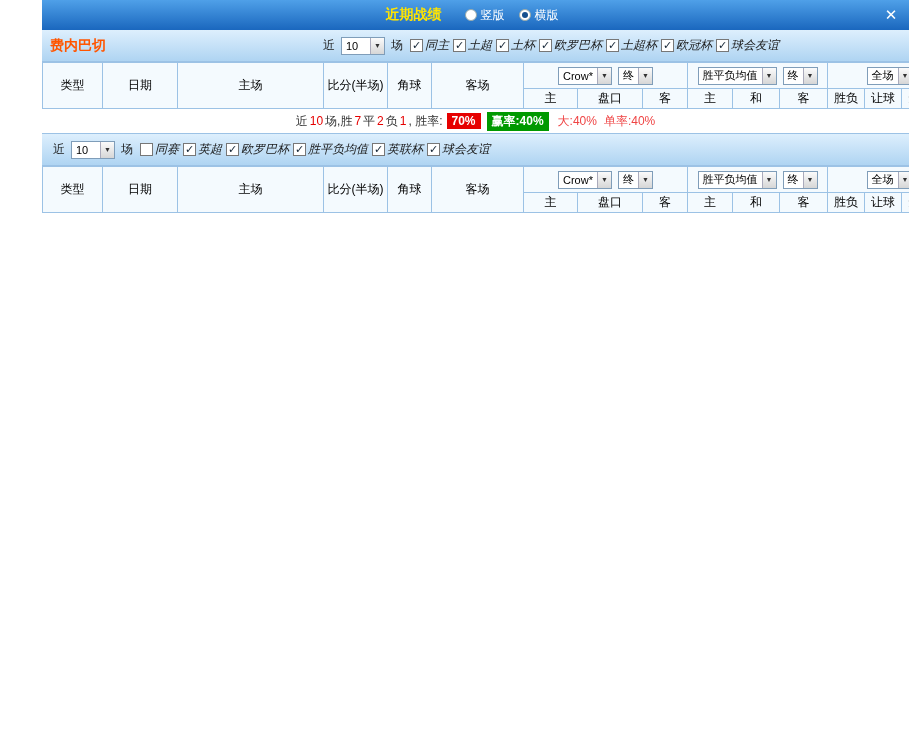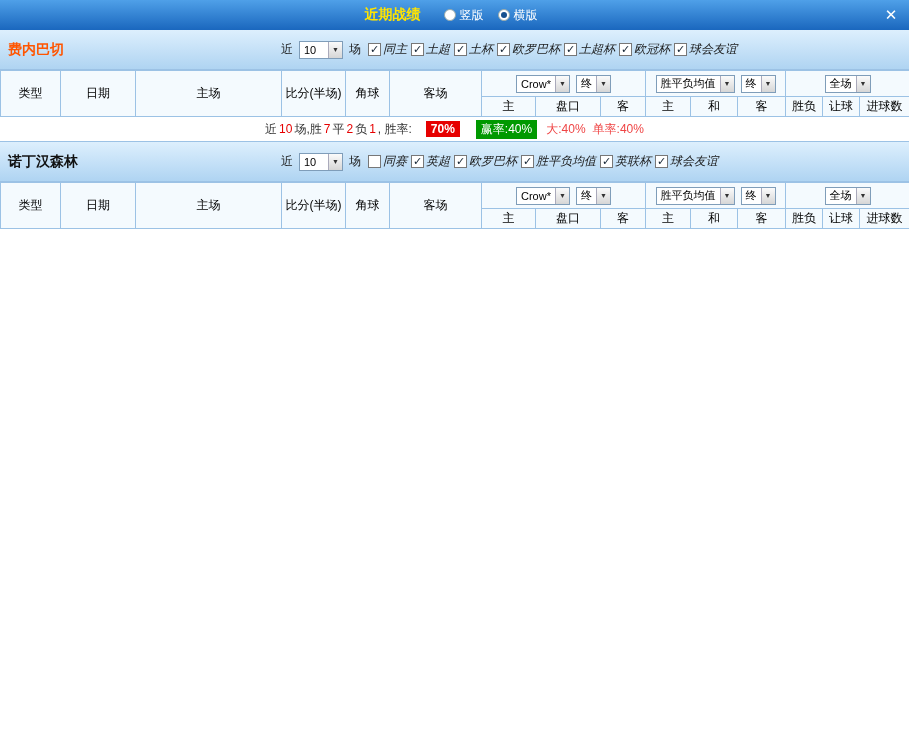--- a/index.html
+++ b/index.html
@@ -2,21 +2,21 @@
 <html><head>
 <meta charset="utf-8">
 <style>
   * { margin:0; padding:0; box-sizing:border-box; }
   html,body { background:#fff; }
   body {
     width:909px; height:755px; overflow:hidden;
     font-family:"Liberation Sans","DejaVu Sans",sans-serif;
     font-size:12px; color:#222;
   }
-  .window { width:909px; height:755px; overflow:hidden; background:#fff; }
+  .window { width:909px; height:755px; overflow:hidden; background:#fff;padding-left:42px; }
 
   
   .topbar {
     height:30px; background:linear-gradient(#4FA0E8,#1A67BE);
     display:flex; align-items:center; justify-content:center; position:relative;
   }
   .title { color:#FFE400; font-weight:bold; font-size:14px; margin-right:16px; }
   .radio { display:inline-flex; align-items:center; margin:0 7px; color:#fff; cursor:pointer; }
   .radio-dot {
     width:12px; height:12px; border-radius:50%; background:#fff;
@@ -26,21 +26,21 @@
     content:''; position:absolute; left:2px; top:2px; width:6px; height:6px;
     border-radius:50%; background:#15508F;
   }
   .close {
     position:absolute; right:7px; top:4px; width:22px; height:22px;
     color:#fff; font-weight:bold; font-size:15px; text-align:center; line-height:22px; cursor:pointer;
   }
 
   
   .secbar {
-    height:40px; background:linear-gradient(#DDEFFD,#AFD4F2);
+    height:32px; background:linear-gradient(#DDEFFD,#AFD4F2);
     border-bottom:1px solid #9CC2E5;
     display:flex; align-items:center; padding-left:8px;
   }
   .team { display:inline-block; width:270px; font-size:14px; font-weight:bold; color:#111; }
   .team.hl-title { color:#FF5500; }
   .filters { display:inline-flex; align-items:center; color:#1A1A1A; }
   .flabel { margin:0 3px; }
   .cbs { display:inline-flex; align-items:center; margin-left:4px; }
   .cb { display:inline-flex; align-items:center; margin-right:2px; cursor:pointer; }
   .cbbox {
@@ -74,22 +74,22 @@
 
   
   .summary {
     height:25px; background:#fff; border-bottom:1px solid #9CC2E5;
     display:flex; align-items:center; justify-content:center;
   }
   .summary span { margin:0 1px; }
   .sum-plain { color:#333; }
   .sum-red { color:#E60000; }
   .sum-blue { color:#ef4444; margin-left:6px !important; }
-  .sum-badge-red { background:#E60000; color:#fff; font-weight:bold; padding:1px 5px; margin:0 13px !important; }
-  .sum-badge-green { background:#009900; color:#fff; padding:1px 5px; margin:7px 3px !important; }
+  .sum-badge-red { background:#E60000; color:#fff; font-weight:bold; padding:1px 5px; margin:0 3px !important; }
+  .sum-badge-green { background:#009900; color:#fff; padding:1px 5px; margin:7px 3px !important;font-weight:bold; }
 </style>
 </head>
 <body>
 
 <div class="window">
   <div class="topbar">
     <span class="title">近期战绩</span>
     <span class="radio">
       <span class="radio-dot"></span>
       <span>竖版</span>
@@ -220,21 +220,20 @@
           <span class="sum-plain">, 胜率:</span>
           <span class="sum-badge-red">70%</span>
           <span class="sum-badge-green">赢率:40%</span>
           <span class="sum-blue">大:40%</span>
           <span class="sum-blue">单率:40%</span>
         </div>
   </div>
 
   <div class="section">
     <div class="secbar">
-      <span class="team">诺丁汉森林</span>
       <span class="filters">
         <span class="flabel">近</span>
         <span class="sel count-sel">
           <span class="sel-text">10</span>
           <span class="arr">▼</span>
         </span>
         <span class="flabel">场</span>
         <span class="cbs">
               <label class="cb">
                 <span class="cbbox"></span>

